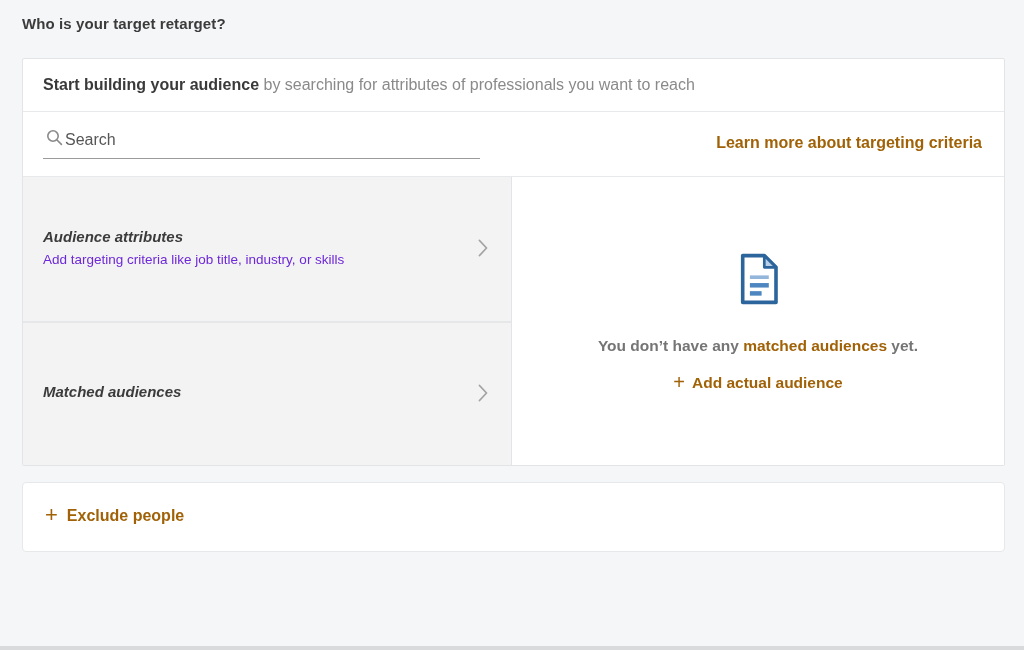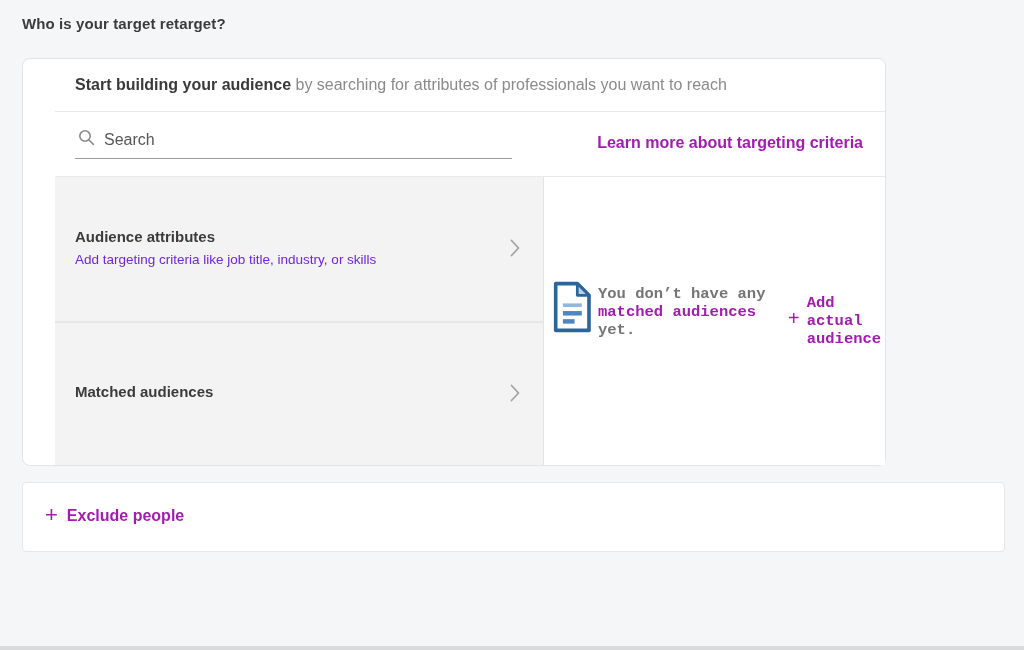--- a/index.html
+++ b/index.html
@@ -17,59 +17,58 @@
     font-weight: bold;
     color: #3b3b3b;
     letter-spacing: .1px;
     margin-bottom: 26px;
   }
 
   
   .builder-card {
     background: #ffffff;
     border: 1px solid #e3e4e6;
-    border-radius: 8px;
-    width: 864px;
-    padding-left: 32px;
+    border-radius: 2px;
+    width: 983px;
   }
   .card-header {
     padding: 17px 20px;
     font-size: 16px;
     color: #8a8a8a;
     border-bottom: 1px solid #e8e9ea;
   }
   .card-header b { color: #3a3a3a; }
 
   .search-row {
     display: flex;
     align-items: center;
     justify-content: space-between;
     padding: 14px 22px 17px 20px;
     border-bottom: 1px solid #e8e9ea;
   }
   .search-box {
     display: flex;
     align-items: center;
-    gap: 9px;
+    gap: 2px;
     width: 437px;
     border-bottom: 1px solid #9b9b9b;
     padding: 3px 2px 8px 3px;
   }
   .search-box input {
     border: none;
     outline: none;
     font-family: "Liberation Sans", "DejaVu Sans", sans-serif;
     font-size: 16px;
     color: #444;
     width: 100%;
     background: transparent;
   }
   .search-box input::placeholder { color: #565656; opacity: 1; }
   a.blue-link, .blue-link {
-    color: #a21caf;
+    color: #a16207;
     font-weight: bold;
     text-decoration: none;
     cursor: pointer;
   }
   .learn-more-top { font-size: 16px; }
 
   .content-row { display: flex; }
   .left-col {
     width: 489px;
     border-right: 1px solid #e3e4e6;
@@ -84,37 +83,37 @@
     justify-content: space-between;
     padding: 0 22px 0 20px;
     cursor: pointer;
   }
   .attr-panel + .attr-panel { border-top: 2px solid #e6e7e8; }
   .attr-panel h3 {
     font-size: 15px;
     font-weight: bold;
     color: #3b3b3b;
     margin-bottom: 5px;
+    font-style: italic;
   }
   .attr-panel p {
     font-size: 13.5px;
     color: #6d28d9;
     line-height: 1.5;
     max-width: 335px;
   }
   .chevron { flex: 0 0 auto; margin-top: 2px; }
 
   .right-col {
     flex: 1;
     background: #ffffff;
     display: flex;
-    flex-direction: row;
+    flex-direction: column;
     align-items: center;
     justify-content: center;
-    font-family: Liberation Mono, monospace;
   }
   .doc-icon { margin-bottom: 24px; }
   .empty-text {
     font-size: 15.5px;
     font-weight: bold;
     color: #757575;
     margin-bottom: 18px;
   }
   .add-matched {
     font-size: 15.5px;

